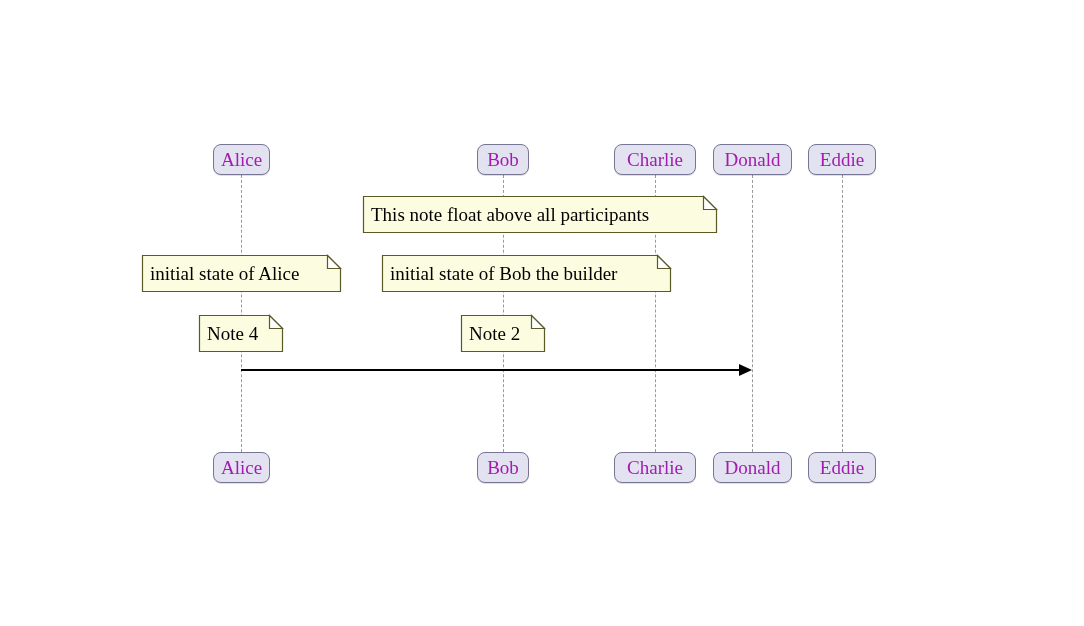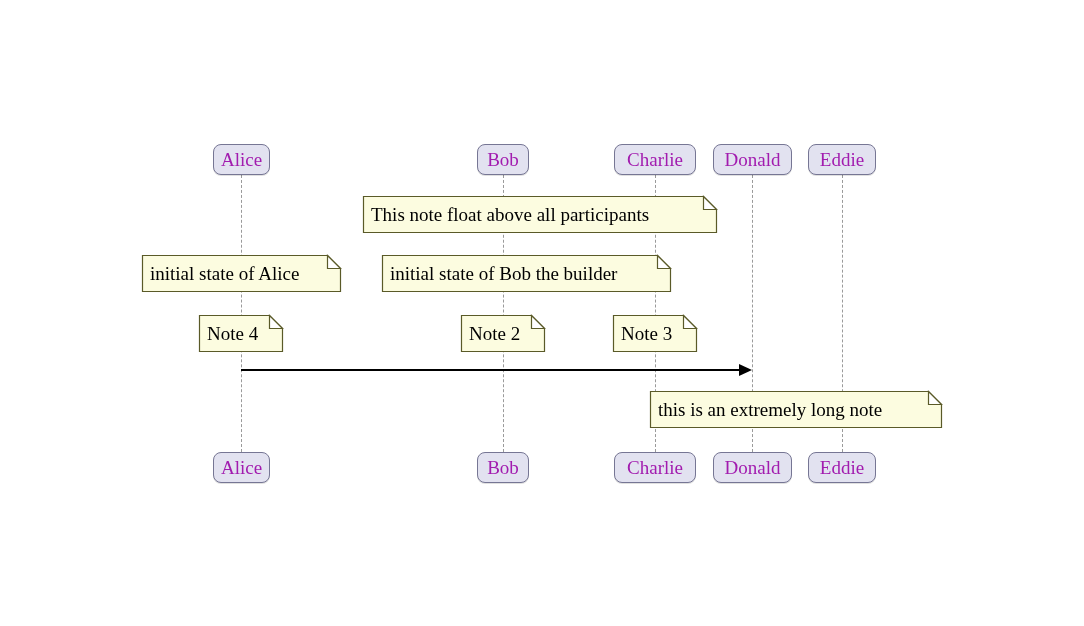--- a/index.html
+++ b/index.html
@@ -147,33 +147,19 @@
       </svg>
       <div class="note-text">Note 4</div>
     </div>
     <div class="note" style="left: 461px; top: 315px; width: 84px; height: 37px; background: transparent; padding-left: 48px;">
       <svg class="note-svg" width="84" height="37" viewBox="0 0 84 37">
         <path d="M0.5,0.5 L70.5,0.5 L83.5,13.5 L83.5,36.5 L0.5,36.5 Z" fill="#fcfce0" stroke="#5a5a28" stroke-width="1.2" stroke-linejoin="miter"></path>
         <path d="M70.5,0.5 L83.5,13.5 L70.5,13.5 Z" fill="#ffffff" stroke="#5a5a28" stroke-width="1.2" stroke-linejoin="miter"></path>
       </svg>
       <div class="note-text">Note 2</div>
     </div>
-    <div class="note" style="left: 613px; top: 315px; width: 84px; height: 37px; background: transparent;">
-      <svg class="note-svg" width="84" height="37" viewBox="0 0 84 37">
-        <path d="M0.5,0.5 L70.5,0.5 L83.5,13.5 L83.5,36.5 L0.5,36.5 Z" fill="#fcfce0" stroke="#5a5a28" stroke-width="1.2" stroke-linejoin="miter"></path>
-        <path d="M70.5,0.5 L83.5,13.5 L70.5,13.5 Z" fill="#ffffff" stroke="#5a5a28" stroke-width="1.2" stroke-linejoin="miter"></path>
-      </svg>
-      <div class="note-text">Note 3</div>
-    </div>
-    <div class="note" style="left: 650px; top: 391px; width: 292px; height: 37px; background: transparent;">
-      <svg class="note-svg" width="292" height="37" viewBox="0 0 292 37">
-        <path d="M0.5,0.5 L278.5,0.5 L291.5,13.5 L291.5,36.5 L0.5,36.5 Z" fill="#fcfce0" stroke="#5a5a28" stroke-width="1.2" stroke-linejoin="miter"></path>
-        <path d="M278.5,0.5 L291.5,13.5 L278.5,13.5 Z" fill="#ffffff" stroke="#5a5a28" stroke-width="1.2" stroke-linejoin="miter"></path>
-      </svg>
-      <div class="note-text">this is an extremely long note</div>
-    </div>
     <div class="message" style="left: 227px; top: 358px; width: 539px; height: 24px;">
       <svg width="539" height="24" viewBox="0 0 539 24">
         <line x1="14" y1="12" x2="514" y2="12" stroke="#000000" stroke-width="1.8"></line>
         <path d="M525,12 L512,6 L512,18 Z" fill="#000000"></path>
       </svg>
     </div>
   </div>
 
 </body></html>

